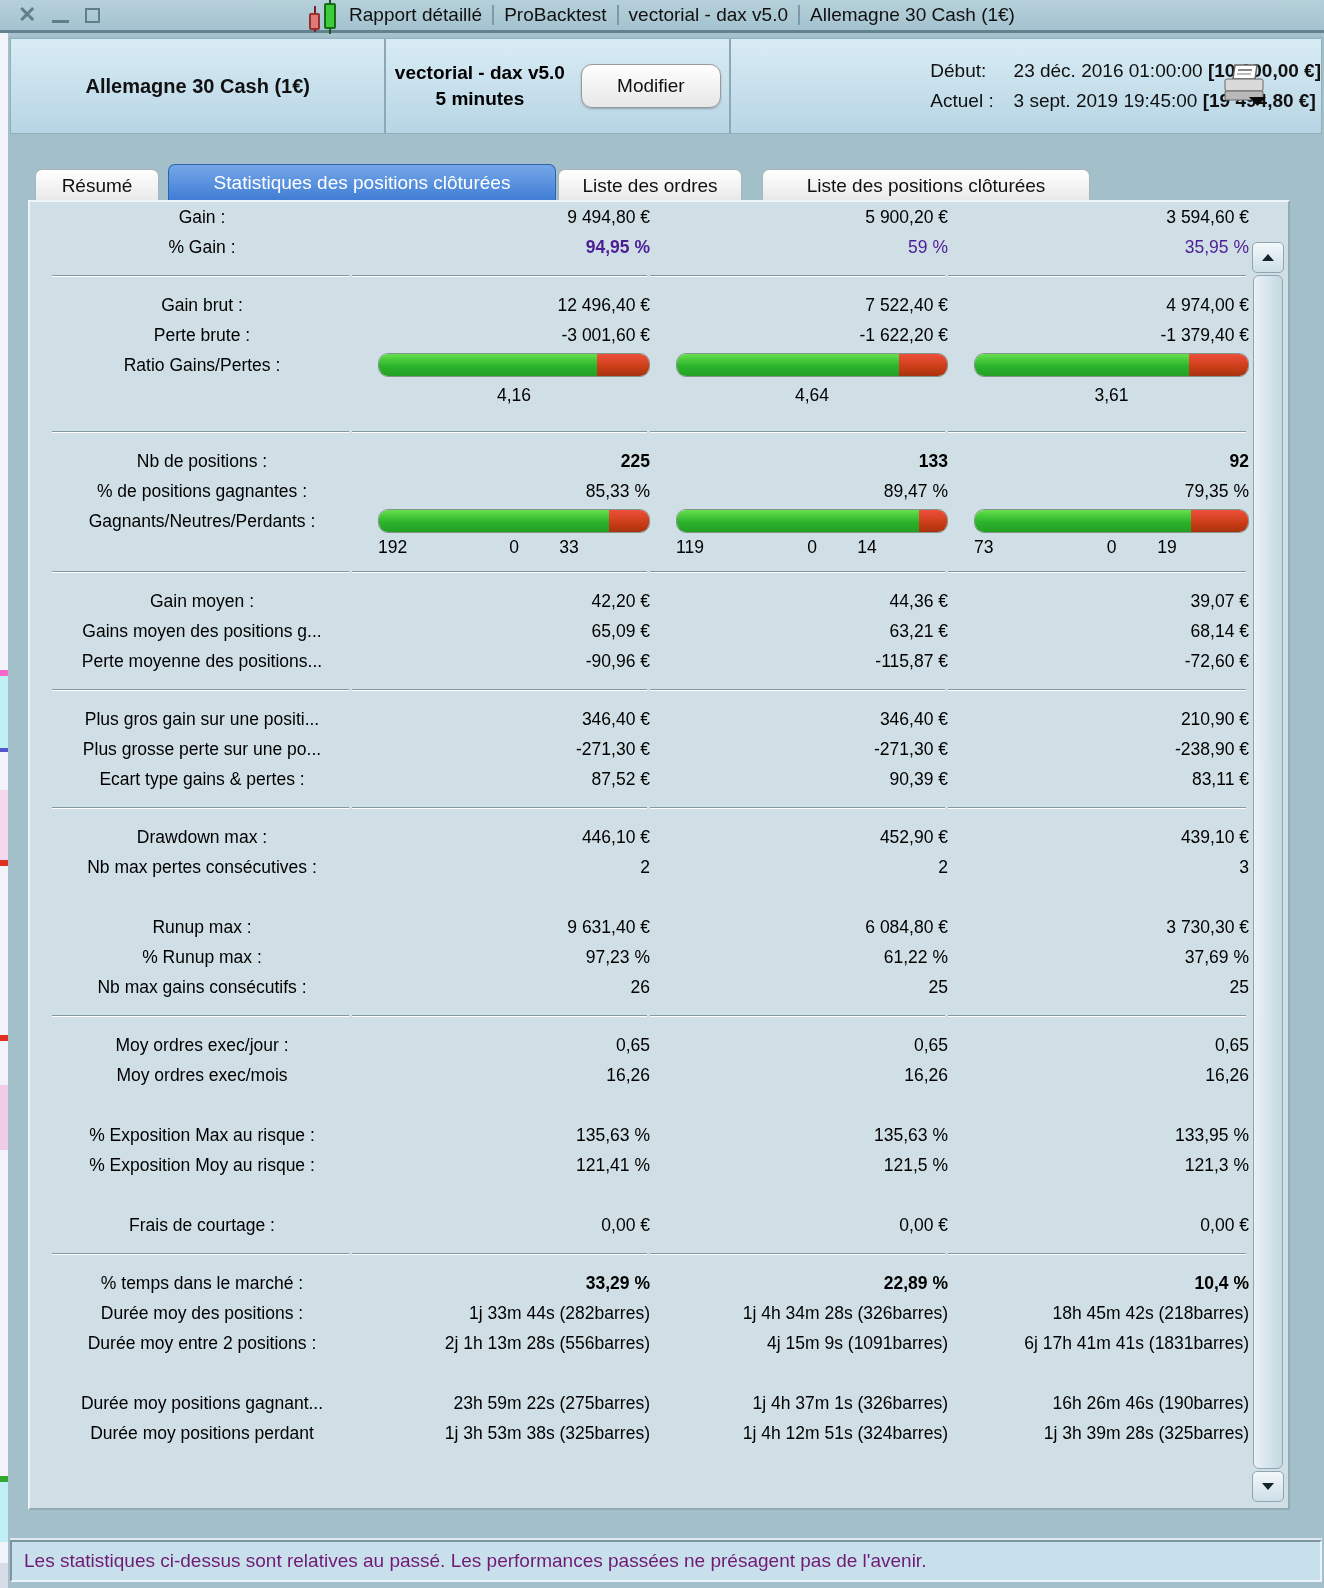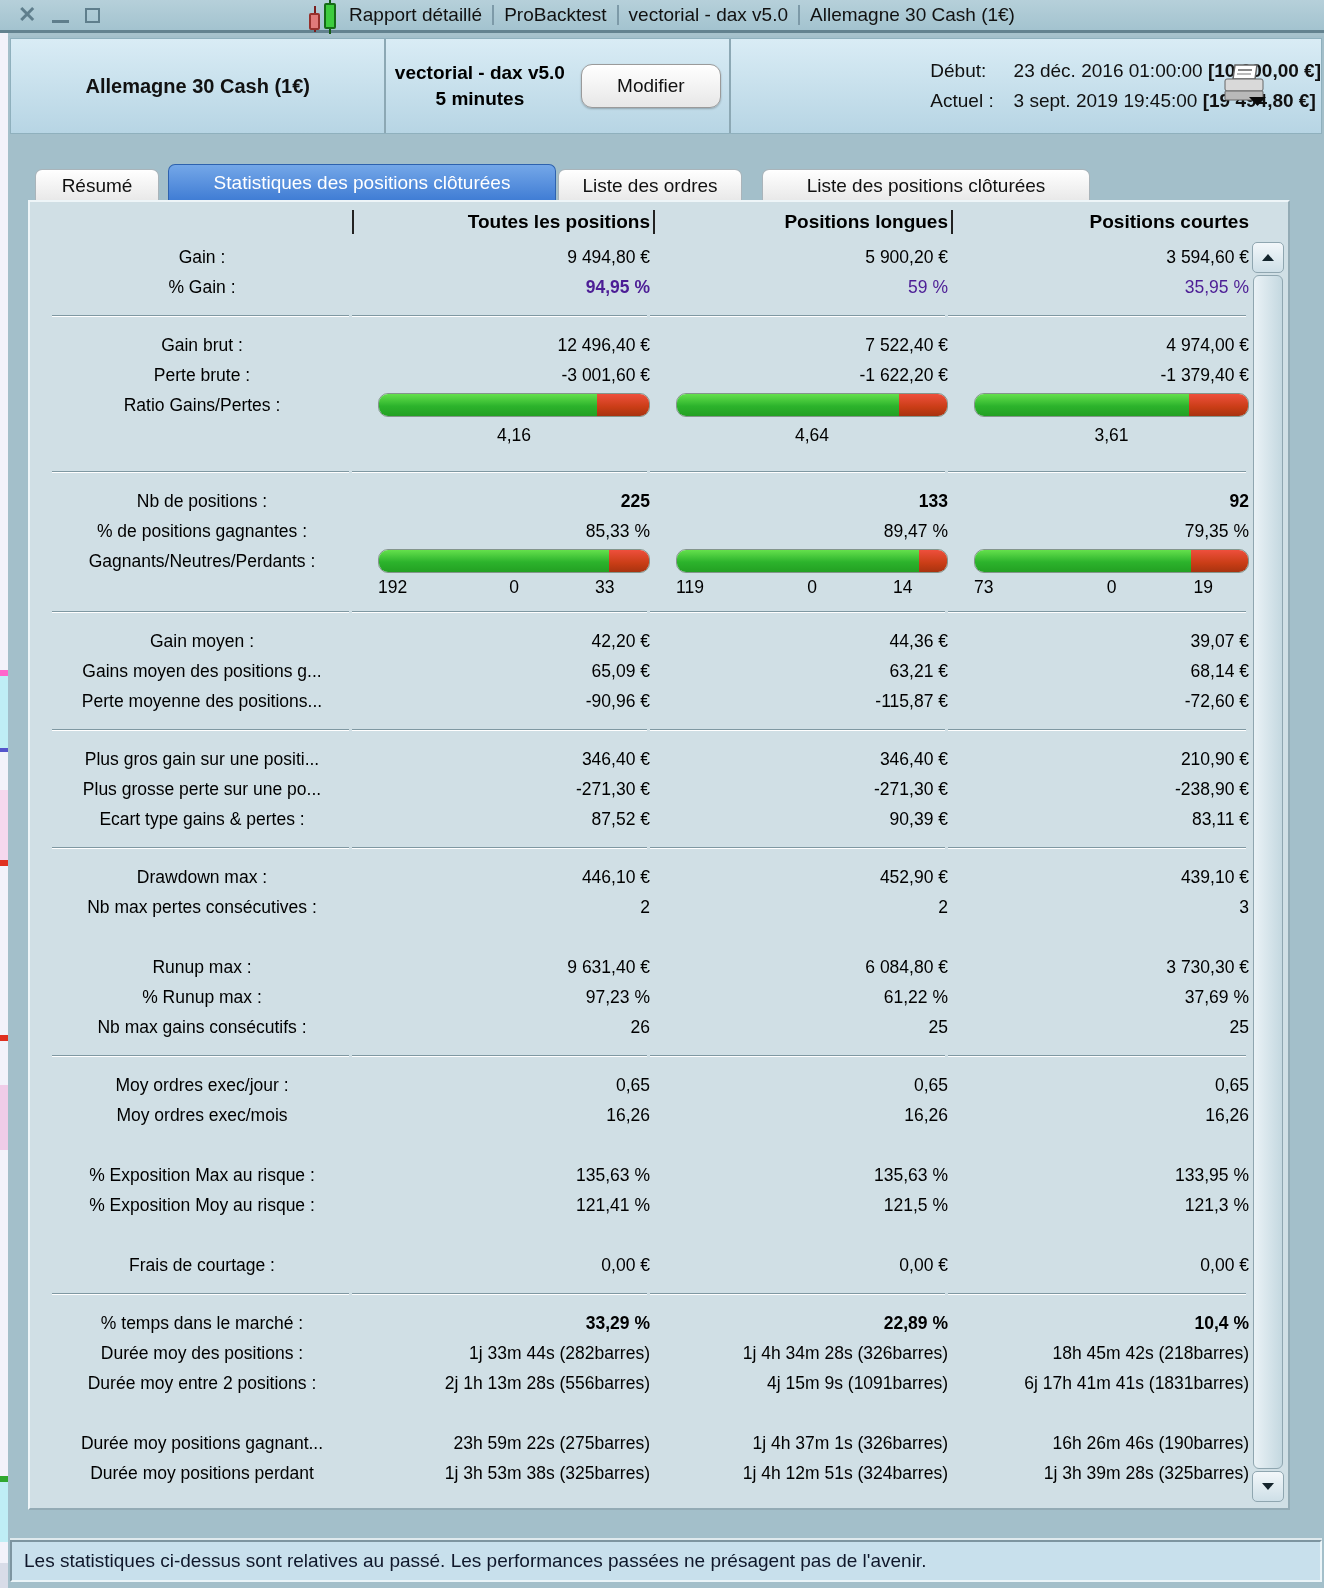--- a/index.html
+++ b/index.html
@@ -97,37 +97,37 @@
   .gaprow.small { height:8px; }
 
   .barwrap { margin-left:26px; height:24px; border-radius:10px; overflow:hidden;
     display:flex; border:1px solid rgba(40,60,30,.45); box-shadow:inset 0 1px 1px rgba(255,255,255,.5); }
   .gfill { height:100%; background:linear-gradient(#64e04c,#2cb32c 55%,#23a023); }
   .rfill { flex:1; height:100%; background:linear-gradient(#ee4f3c,#c93d16 60%,#a83310); }
   .ctr { margin-left:26px; text-align:center; }
   .tripflex { margin-left:26px; display:flex; }
   .tripflex .tl { flex:1; text-align:left; }
   .tripflex .tc { flex:1; text-align:center; }
-  .tripflex .tr2 { flex:1; text-align:center; }
+  .tripflex .tr2 { flex:1; text-align:left; }
 
   
   .vscroll { position:absolute; right:4px; top:40px; bottom:6px; width:32px; }
   .sbtn { position:absolute; left:0; width:32px; height:31px; background:linear-gradient(#f2f7fa,#cedfe7);
     border:1px solid #8fa6b0; border-radius:5px; display:flex; align-items:center; justify-content:center; cursor:pointer; }
   .sbtn.up { top:0; }
   .sbtn.down { bottom:0; }
   .tri-up { width:0; height:0; border-left:6px solid transparent; border-right:6px solid transparent; border-bottom:7px solid #14242c; }
   .tri-down { width:0; height:0; border-left:6px solid transparent; border-right:6px solid transparent; border-top:7px solid #14242c; }
   .sthumb { position:absolute; left:1px; right:1px; top:33px; bottom:33px;
     background:linear-gradient(90deg,#eaf2f6,#c4d8e0); border:1px solid #8fa6b0; border-radius:6px; cursor:grab; }
 
   
   .statusbar { position:absolute; left:2px; top:1504px; width:1312px; height:42px;
     background:#c8e0ec; border:2px solid; border-color:#7d95a0 #eaf4f8 #eaf4f8 #7d95a0;
-    display:flex; align-items:center; padding-left:12px; font-size:19px; color:#0f172a;
+    display:flex; align-items:center; padding-left:12px; font-size:19px; color:#701a75;
     box-shadow:0 -2px 0 rgba(255,255,255,.65); }
 </style>
 </head>
 <body>
 
 <div class="screen">
 
   <div class="bg-sliver">
     <i class="sl1"></i>
       <i class="sl2"></i>
@@ -204,29 +204,20 @@
     </div>
 
     <div class="tabs">
       <div class="tab t0">Résumé</div>
       <div class="tab t1 active">Statistiques des positions clôturées</div>
       <div class="tab t2">Liste des ordres</div>
       <div class="tab t3">Liste des positions clôturées</div>
     </div>
 
     <div class="panel">
-      <div class="thead">
-        <div></div>
-        <div class="hv">Toutes les positions</div>
-        <div class="hv">Positions longues</div>
-        <div class="hv">Positions courtes</div>
-        <i class="tick k0"></i>
-        <i class="tick k1"></i>
-        <i class="tick k2"></i>
-      </div>
       <div class="rows">
           <div class="trow data">
             <div class="lbl">Gain :</div>
             <div class="val">9 494,80 €</div>
             <div class="val">5 900,20 €</div>
             <div class="val">3 594,60 €</div>
           </div>
           <div class="trow data">
             <div class="lbl">% Gain :</div>
             <div class="val b g">94,95 %</div>

